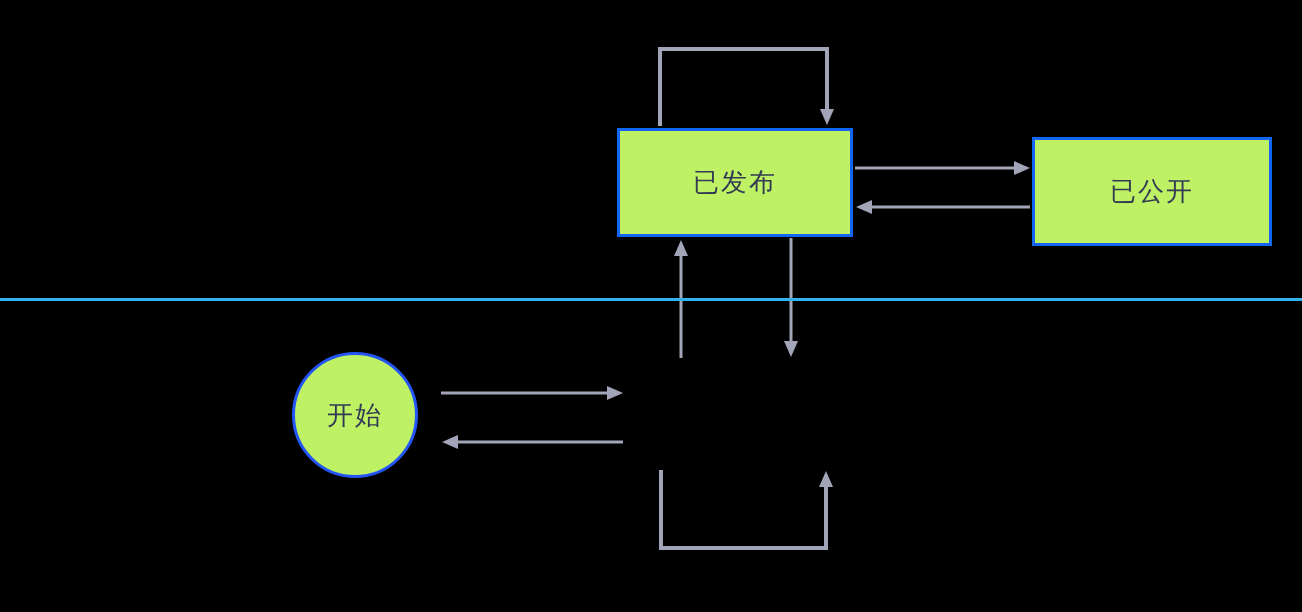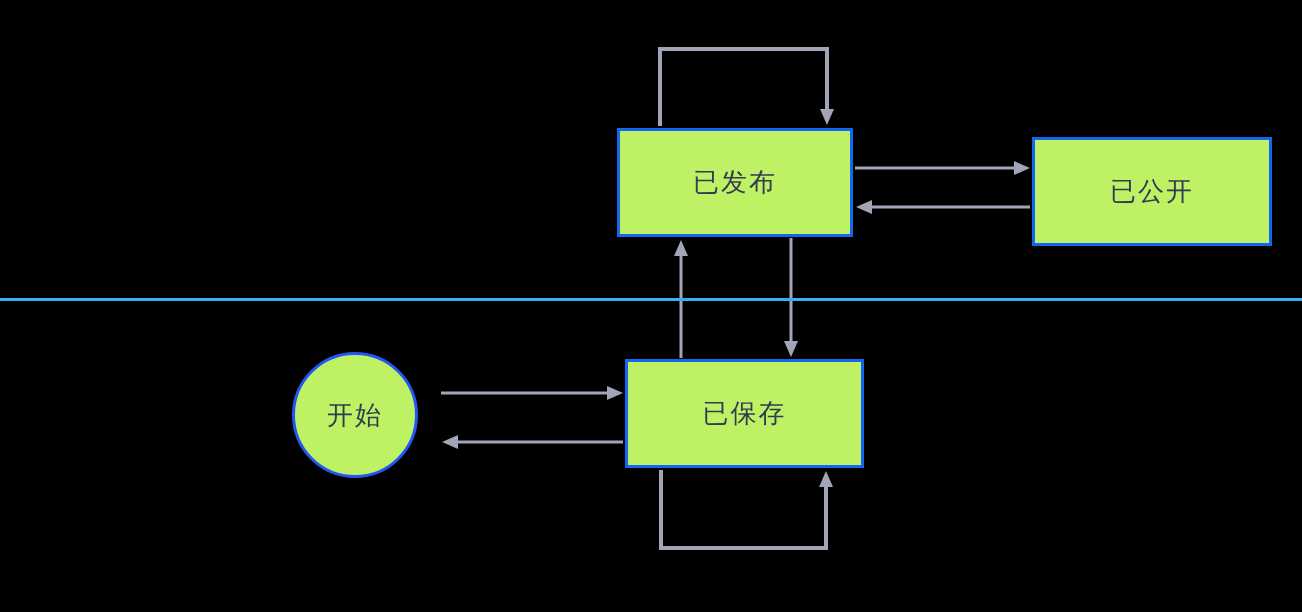--- a/index.html
+++ b/index.html
@@ -96,17 +96,14 @@
   </div>
 
   <div class="node rect" id="node-published">
     <span>已发布</span>
   </div>
 
   <div class="node rect" id="node-public">
     <span>已公开</span>
   </div>
 
-  <div class="node rect" id="node-saved">
-    <span>已保存</span>
-  </div>
 
 </div>
 
 </body></html>

